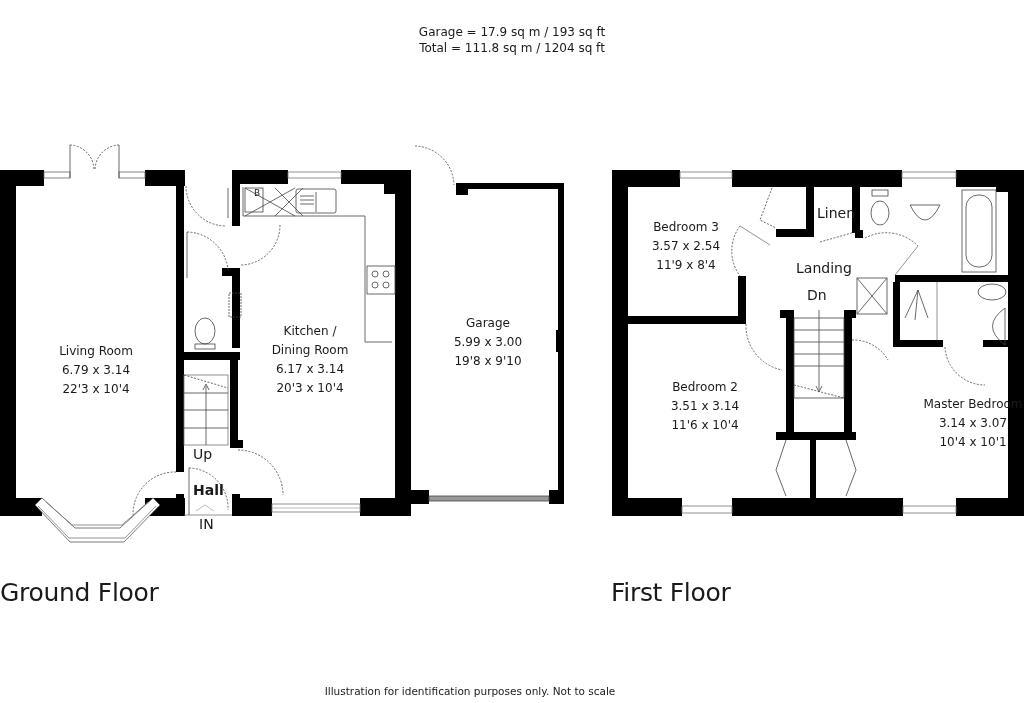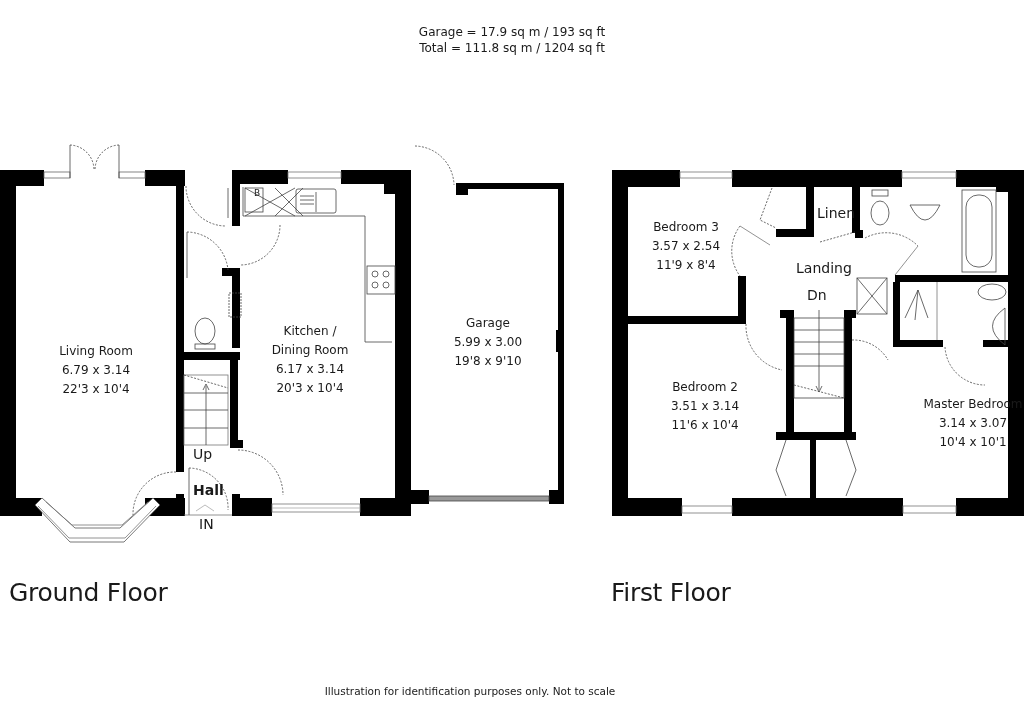--- a/index.html
+++ b/index.html
@@ -270,16 +270,16 @@
 </div>
 <div class="room-label" style="left:965px; top:395px;margin-left:8px;">
   <div>Master Bedroom</div>
   <div>3.14 x 3.07</div>
   <div>10'4 x 10'1</div>
 </div>
 <div class="small-label" style="left:817px; top:205px;">Linen</div>
 <div class="small-label" style="left:796px; top:260px;">Landing</div>
 <div class="small-label" style="left:807px; top:287px;">Dn</div>
 
-<div class="floor-title" style="left:0px; top:578px;padding-left:9px;">Ground Floor</div>
+<div class="floor-title" style="left:0px; top:578px;">Ground Floor</div>
 <div class="floor-title" style="left:611px; top:578px;">First Floor</div>
 
 <div class="footer">Illustration for identification purposes only. Not to scale</div>
 
 </body></html>

